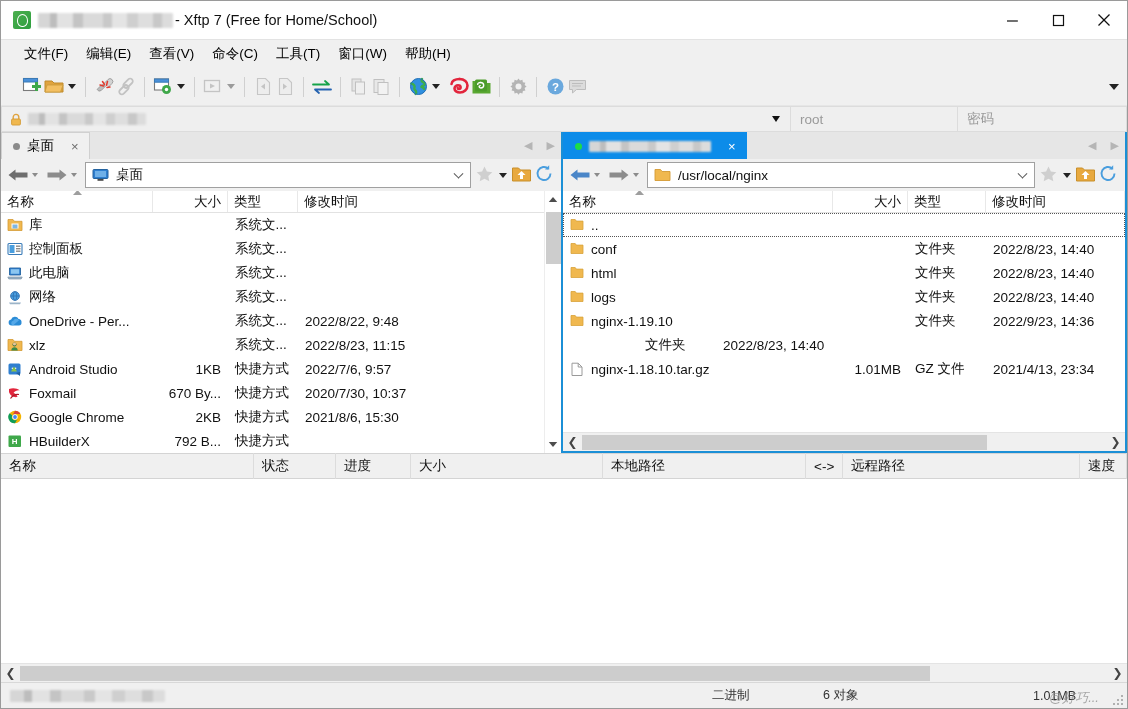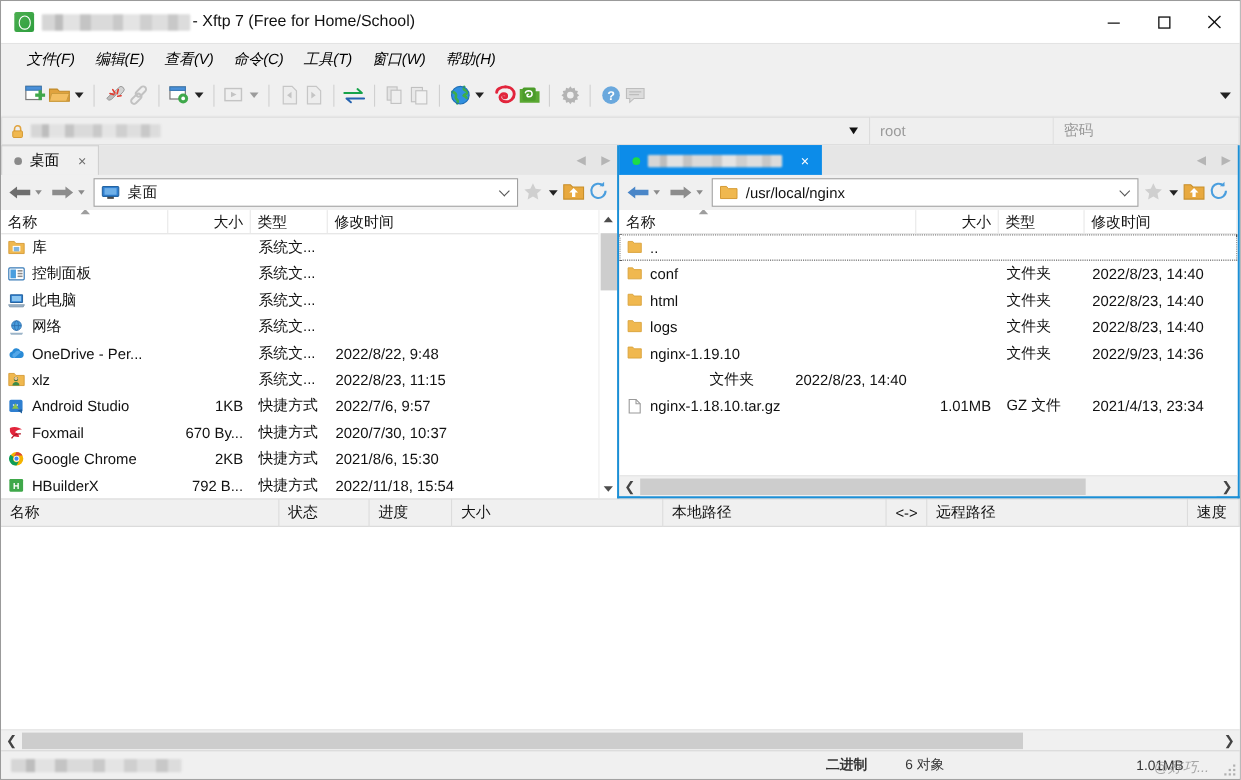--- a/index.html
+++ b/index.html
@@ -67,21 +67,21 @@
 
   
   .menubar {
     height: 29px; min-height:29px;
     background: #f0f0f0;
     display: flex; align-items: center;
     padding-left: 14px;
     border-top: 1px solid #e3e3e3;
   }
   .menuitem {
-    padding: 4px 9px; font-size: 13.5px; color: #000; white-space: nowrap; font-style: italic;
+    padding: 4px 9px; font-size: 13.5px; color: #000; white-space: nowrap;
   }
 
   
   .toolbar {
     height: 37px; min-height:37px;
     background: #f0f0f0;
     display: flex; align-items: center;
     padding-left: 20px; position: relative;
   }
   .tb { display:flex; align-items:center; justify-content:center; height:28px; }
@@ -757,21 +757,20 @@
                 <span class="ficon">
                   <svg width="16" height="15" viewBox="0 0 16 15">
                     <rect x="1.5" y="1.5" width="12.5" height="11.5" rx="1" fill="#3fa84a"></rect>
                     <text x="7.7" y="10.4" font-size="8" font-family="Liberation Sans, sans-serif" font-weight="bold" fill="#fff" text-anchor="middle">H</text>
                   </svg>
                 </span>
                 <span>HBuilderX</span>
               </div>
               <div class="cell r" style="width:75px">792 B...</div>
               <div class="cell l" style="width:70px">快捷方式</div>
-              <div class="cell l" style="flex:1 1 auto">2022/11/18, 15:54</div>
             </div>
           </div>
 
         <div class="vscroll">
           <div class="vs-btn">
             <svg width="10" height="7" viewBox="0 0 10 7">
                 <path d="M5 1L9.2 6H.8z" fill="#4d4d4d"></path>
               </svg>
           </div>
           <div class="vs-track">
@@ -980,21 +979,21 @@
       <div class="hs-btn">❮</div>
       <div class="hs-track">
         <div class="hs-thumb" style="left:0;width:910px;"></div>
       </div>
       <div class="hs-btn">❯</div>
     </div>
   </div>
 
   <div class="statusbar">
     <span class="redact status-redact">&nbsp;</span>
-    <span class="status-sec" style="left:750px;font-weight:bold;">二进制</span>
+    <span class="status-sec" style="left:711px;">二进制</span>
     <span class="status-sec" style="left:822px;">6 对象</span>
     <span class="status-sec" style="left:1032px;">1.01MB</span>
     <span class="watermark">@好巧...</span>
     <span class="grip">
       <i style="left:8px;top:0"></i>
         <i style="left:4px;top:4px"></i>
         <i style="left:8px;top:4px"></i>
       <i style="left:0;top:8px"></i>
         <i style="left:4px;top:8px"></i>
         <i style="left:8px;top:8px"></i>

